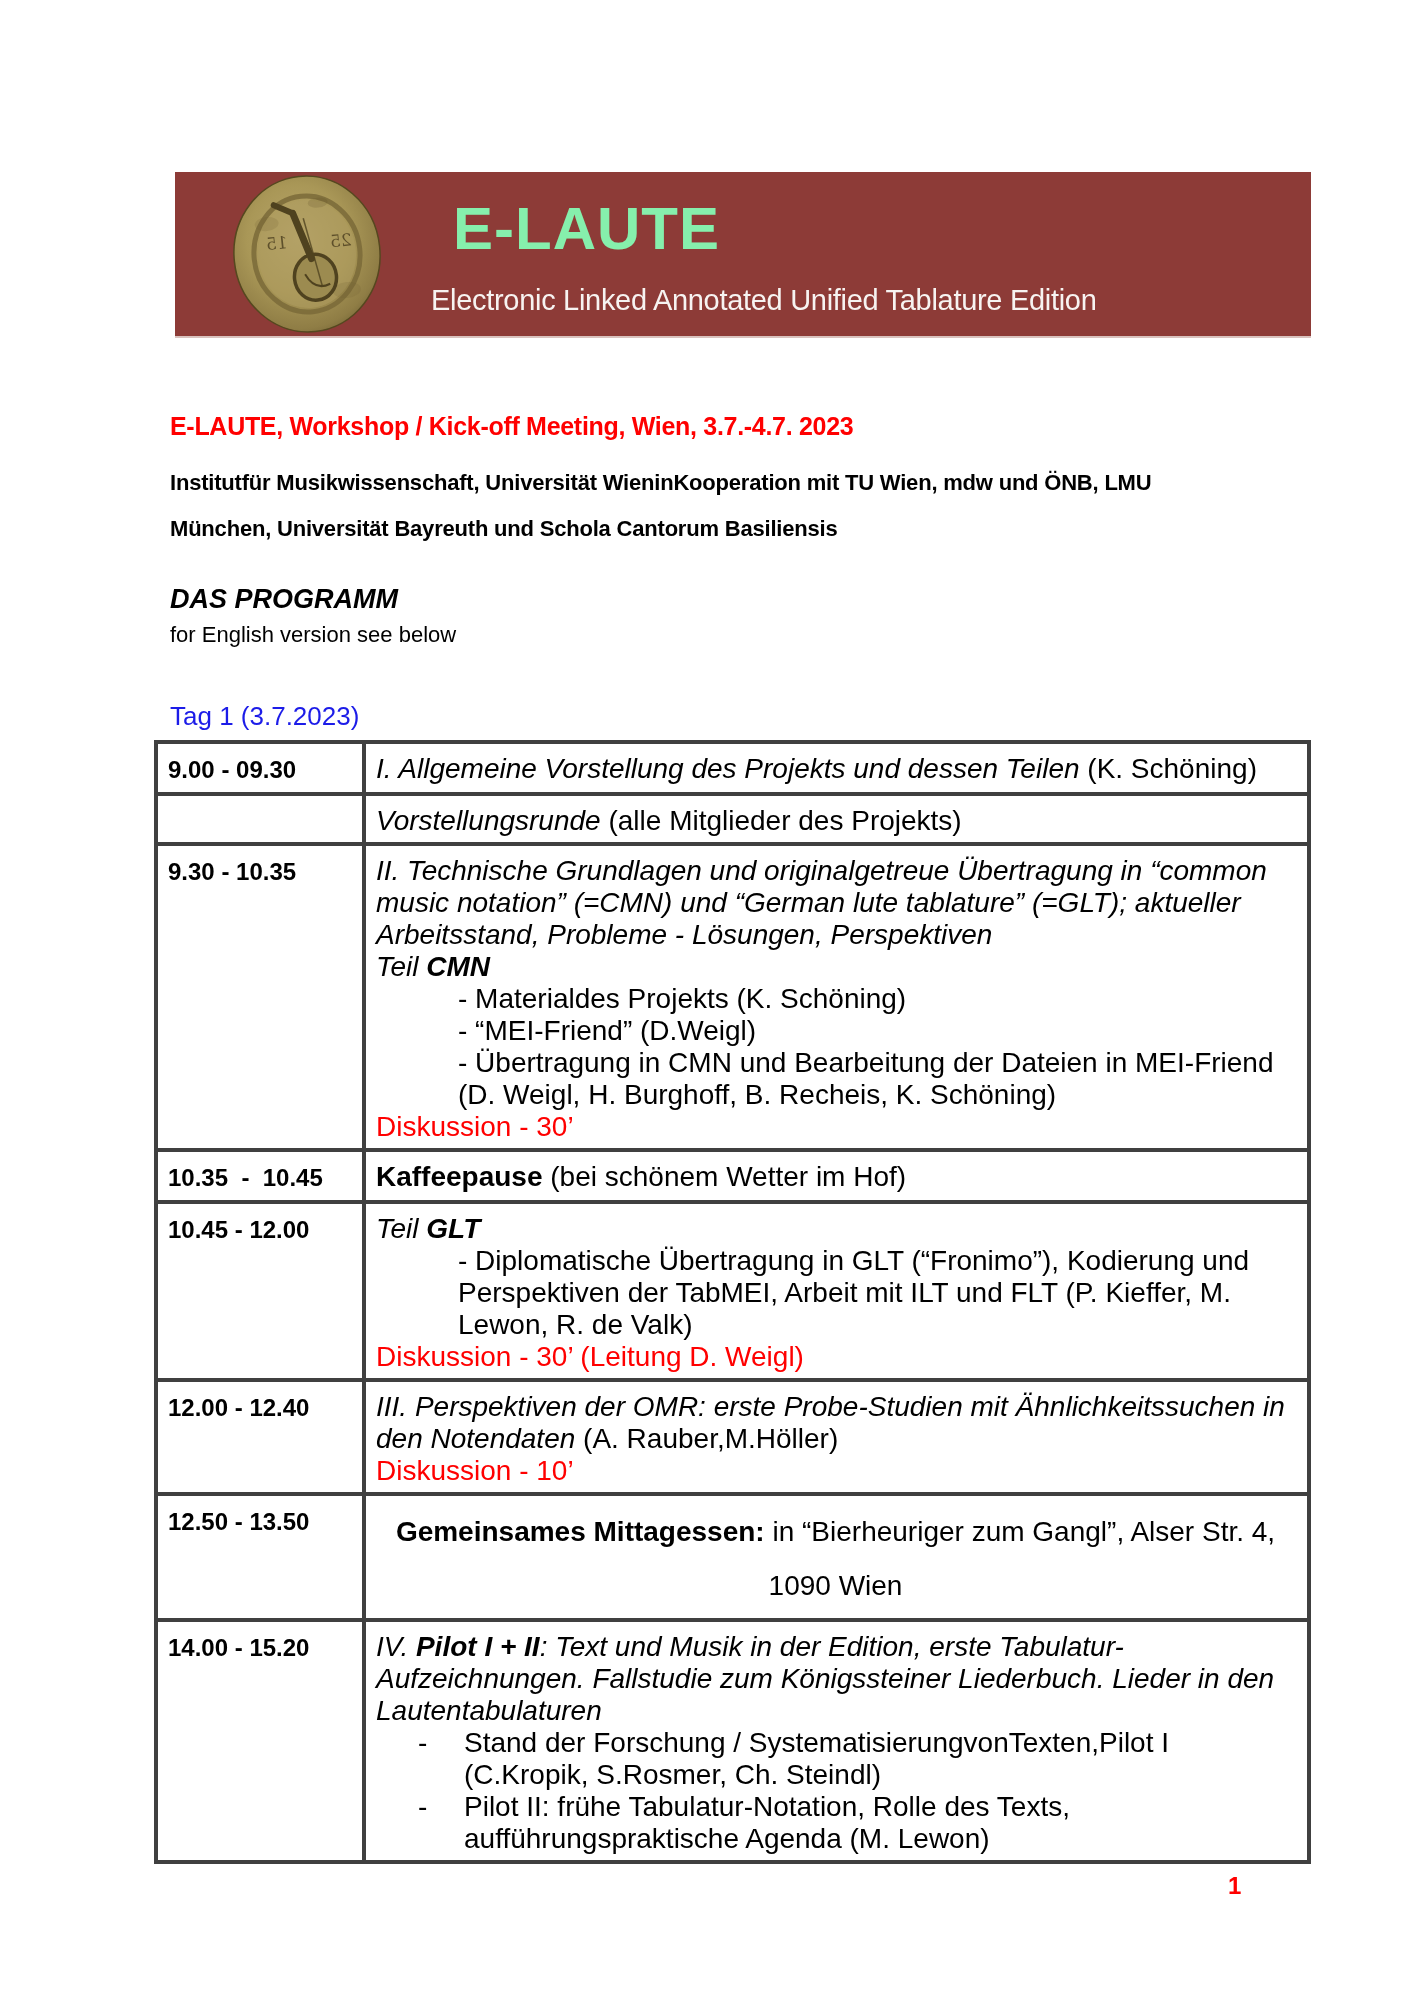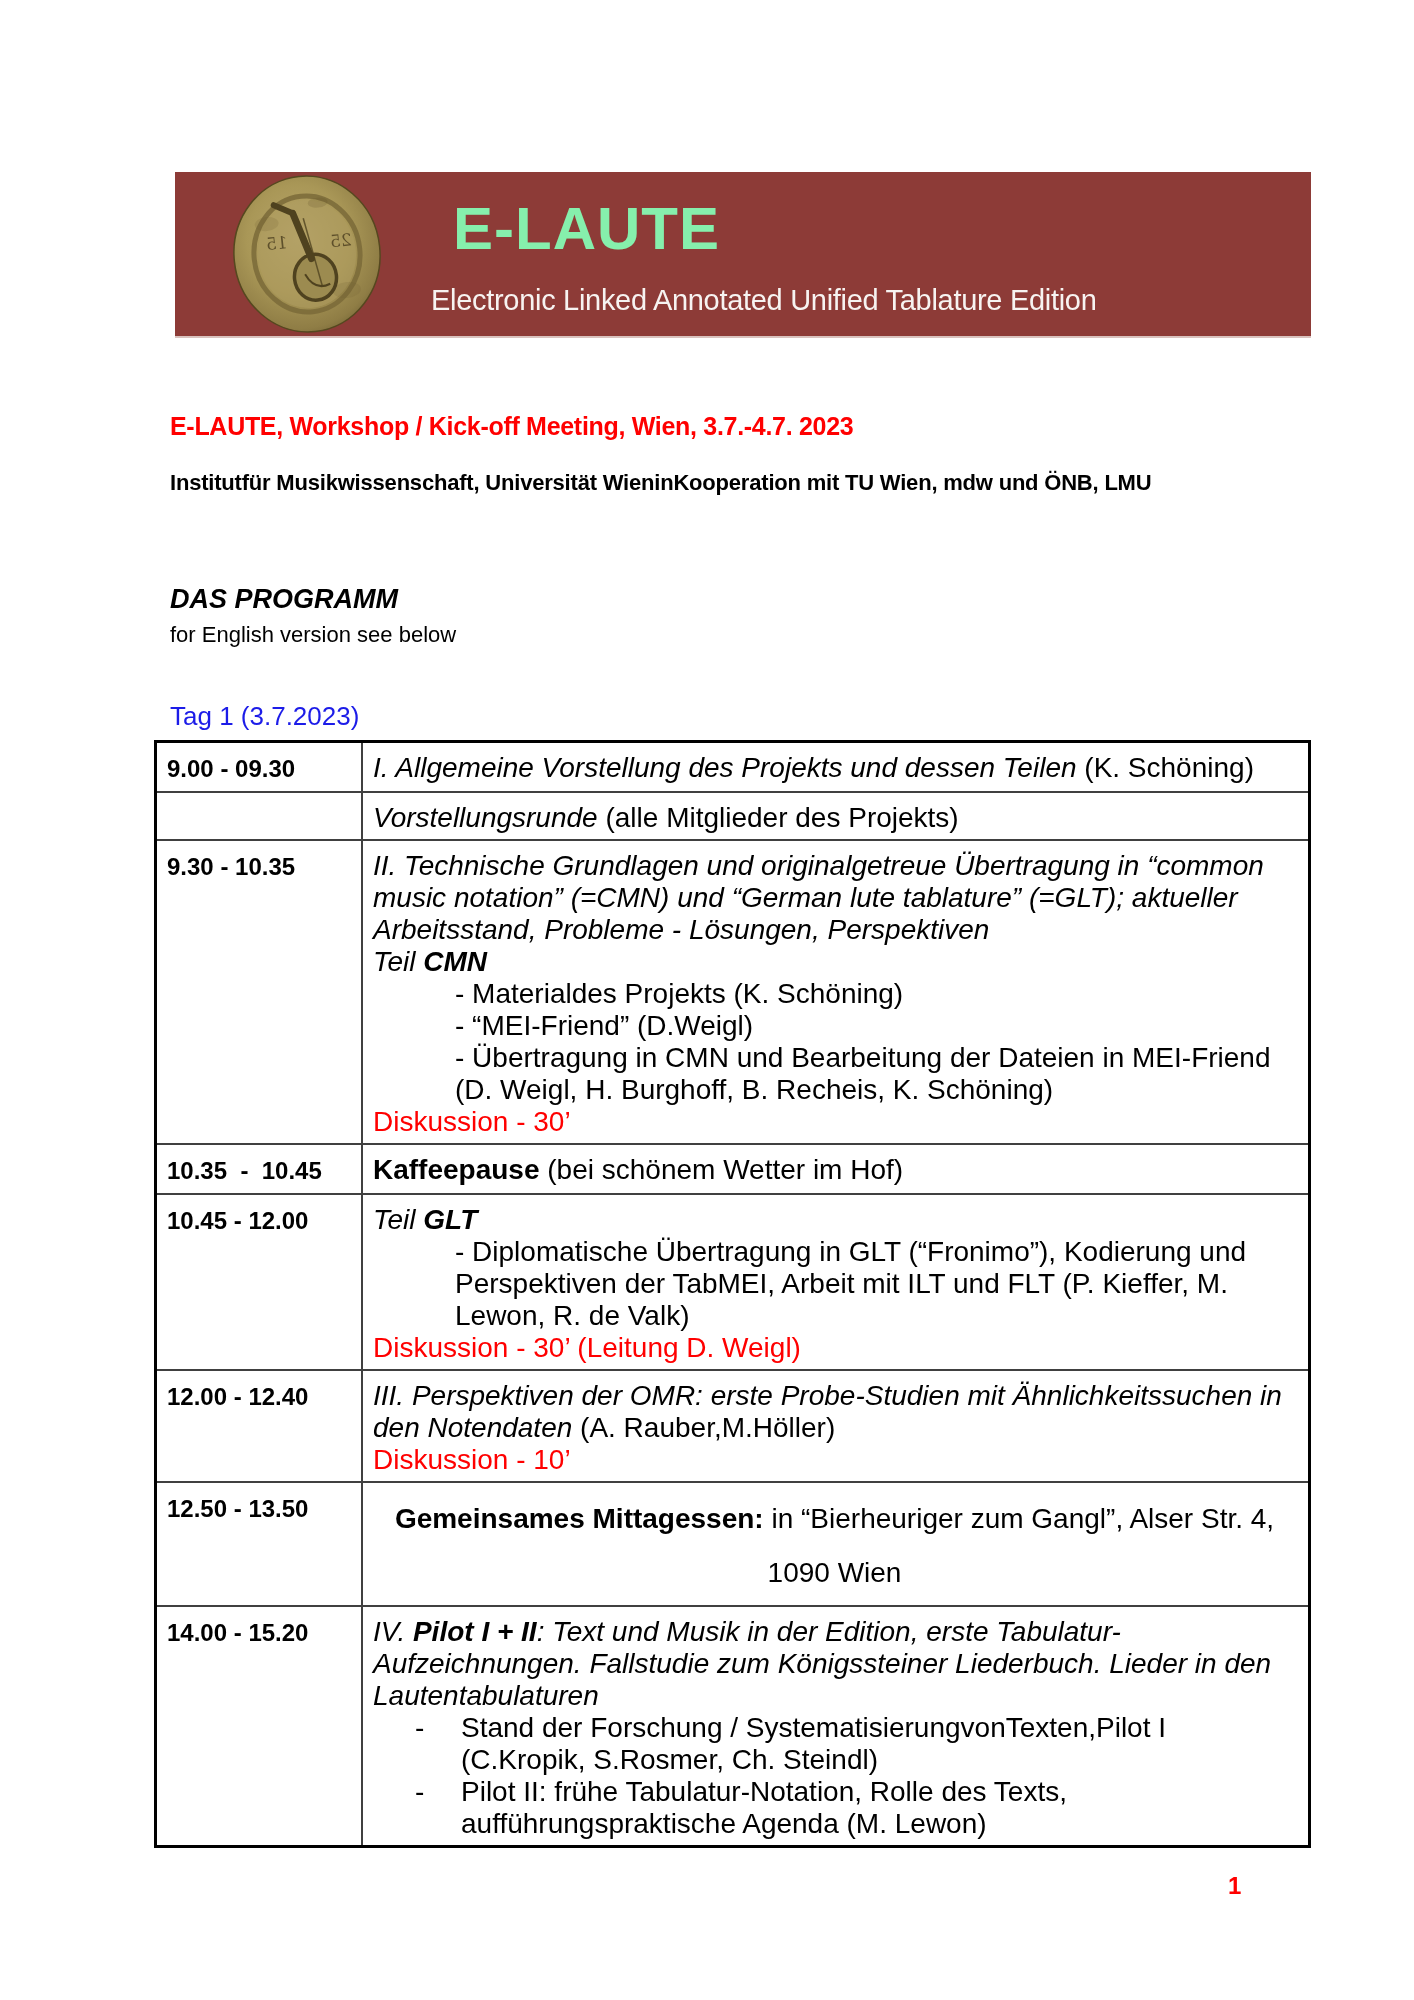--- a/index.html
+++ b/index.html
@@ -21,21 +21,21 @@
   .affiliation{position:absolute;left:170px;top:460px;font-size:22px;font-weight:bold;
                letter-spacing:-0.2px;}
   .affiliation .aff-line{line-height:46px;}
   .program-heading{position:absolute;left:170px;top:584px;font-size:27px;font-weight:bold;font-style:italic;}
   .english-note{position:absolute;left:170px;top:622px;font-size:22px;}
   .day-heading{position:absolute;left:170px;top:674px;font-size:26px;}
 
   
   table.program{position:absolute;left:154px;top:740px;width:1157px;
                 border-collapse:collapse;table-layout:fixed;}
-  table.program td{border:2px solid #404040;vertical-align:top;}
+  table.program td{border:4px solid #404040;vertical-align:top;}
   table.program{border:3px solid #000;}
   td.time-cell{width:188px;font-weight:bold;font-size:24px;padding:12px 6px 8px 10px;
                white-space:pre-wrap;}
   td.content-cell{font-size:28px;padding:9px 12px 5px 10px;}
   .para{line-height:32px;}
   .p-wide{line-height:54px;text-align:center;}
   .p-li1{padding-left:82px;}
   .p-li2{padding-left:88px;}
   .p-li2::before{content:"-";display:inline-block;width:46px;margin-left:-46px;}
   .run-n{font-style:normal;}
@@ -81,20 +81,21 @@
       </g>
     </svg>
     <div class="banner-title" style="color:#86efac;margin-left:23px;">E-LAUTE</div>
     <div class="banner-subtitle">Electronic Linked Annotated Unified Tablature Edition</div>
   </div>
 
   <div class="doc-title" style="color:#FF0000;">E-LAUTE, Workshop / Kick-off Meeting, Wien, 3.7.-4.7. 2023</div>
 
   <div class="affiliation">
     <div class="aff-line">Institutfür Musikwissenschaft, Universität WieninKooperation mit TU Wien, mdw und ÖNB, LMU</div>
+    <div class="aff-line">München, Universität Bayreuth und Schola Cantorum Basiliensis</div>
   </div>
 
   <div class="program-heading">DAS PROGRAMM</div>
 
   <div class="english-note">for English version see below</div>
 
   <div class="day-heading" style="color:#1C1CE8;margin-top:27px;">Tag 1 (3.7.2023)</div>
 
   <table class="program">
     <tbody>

